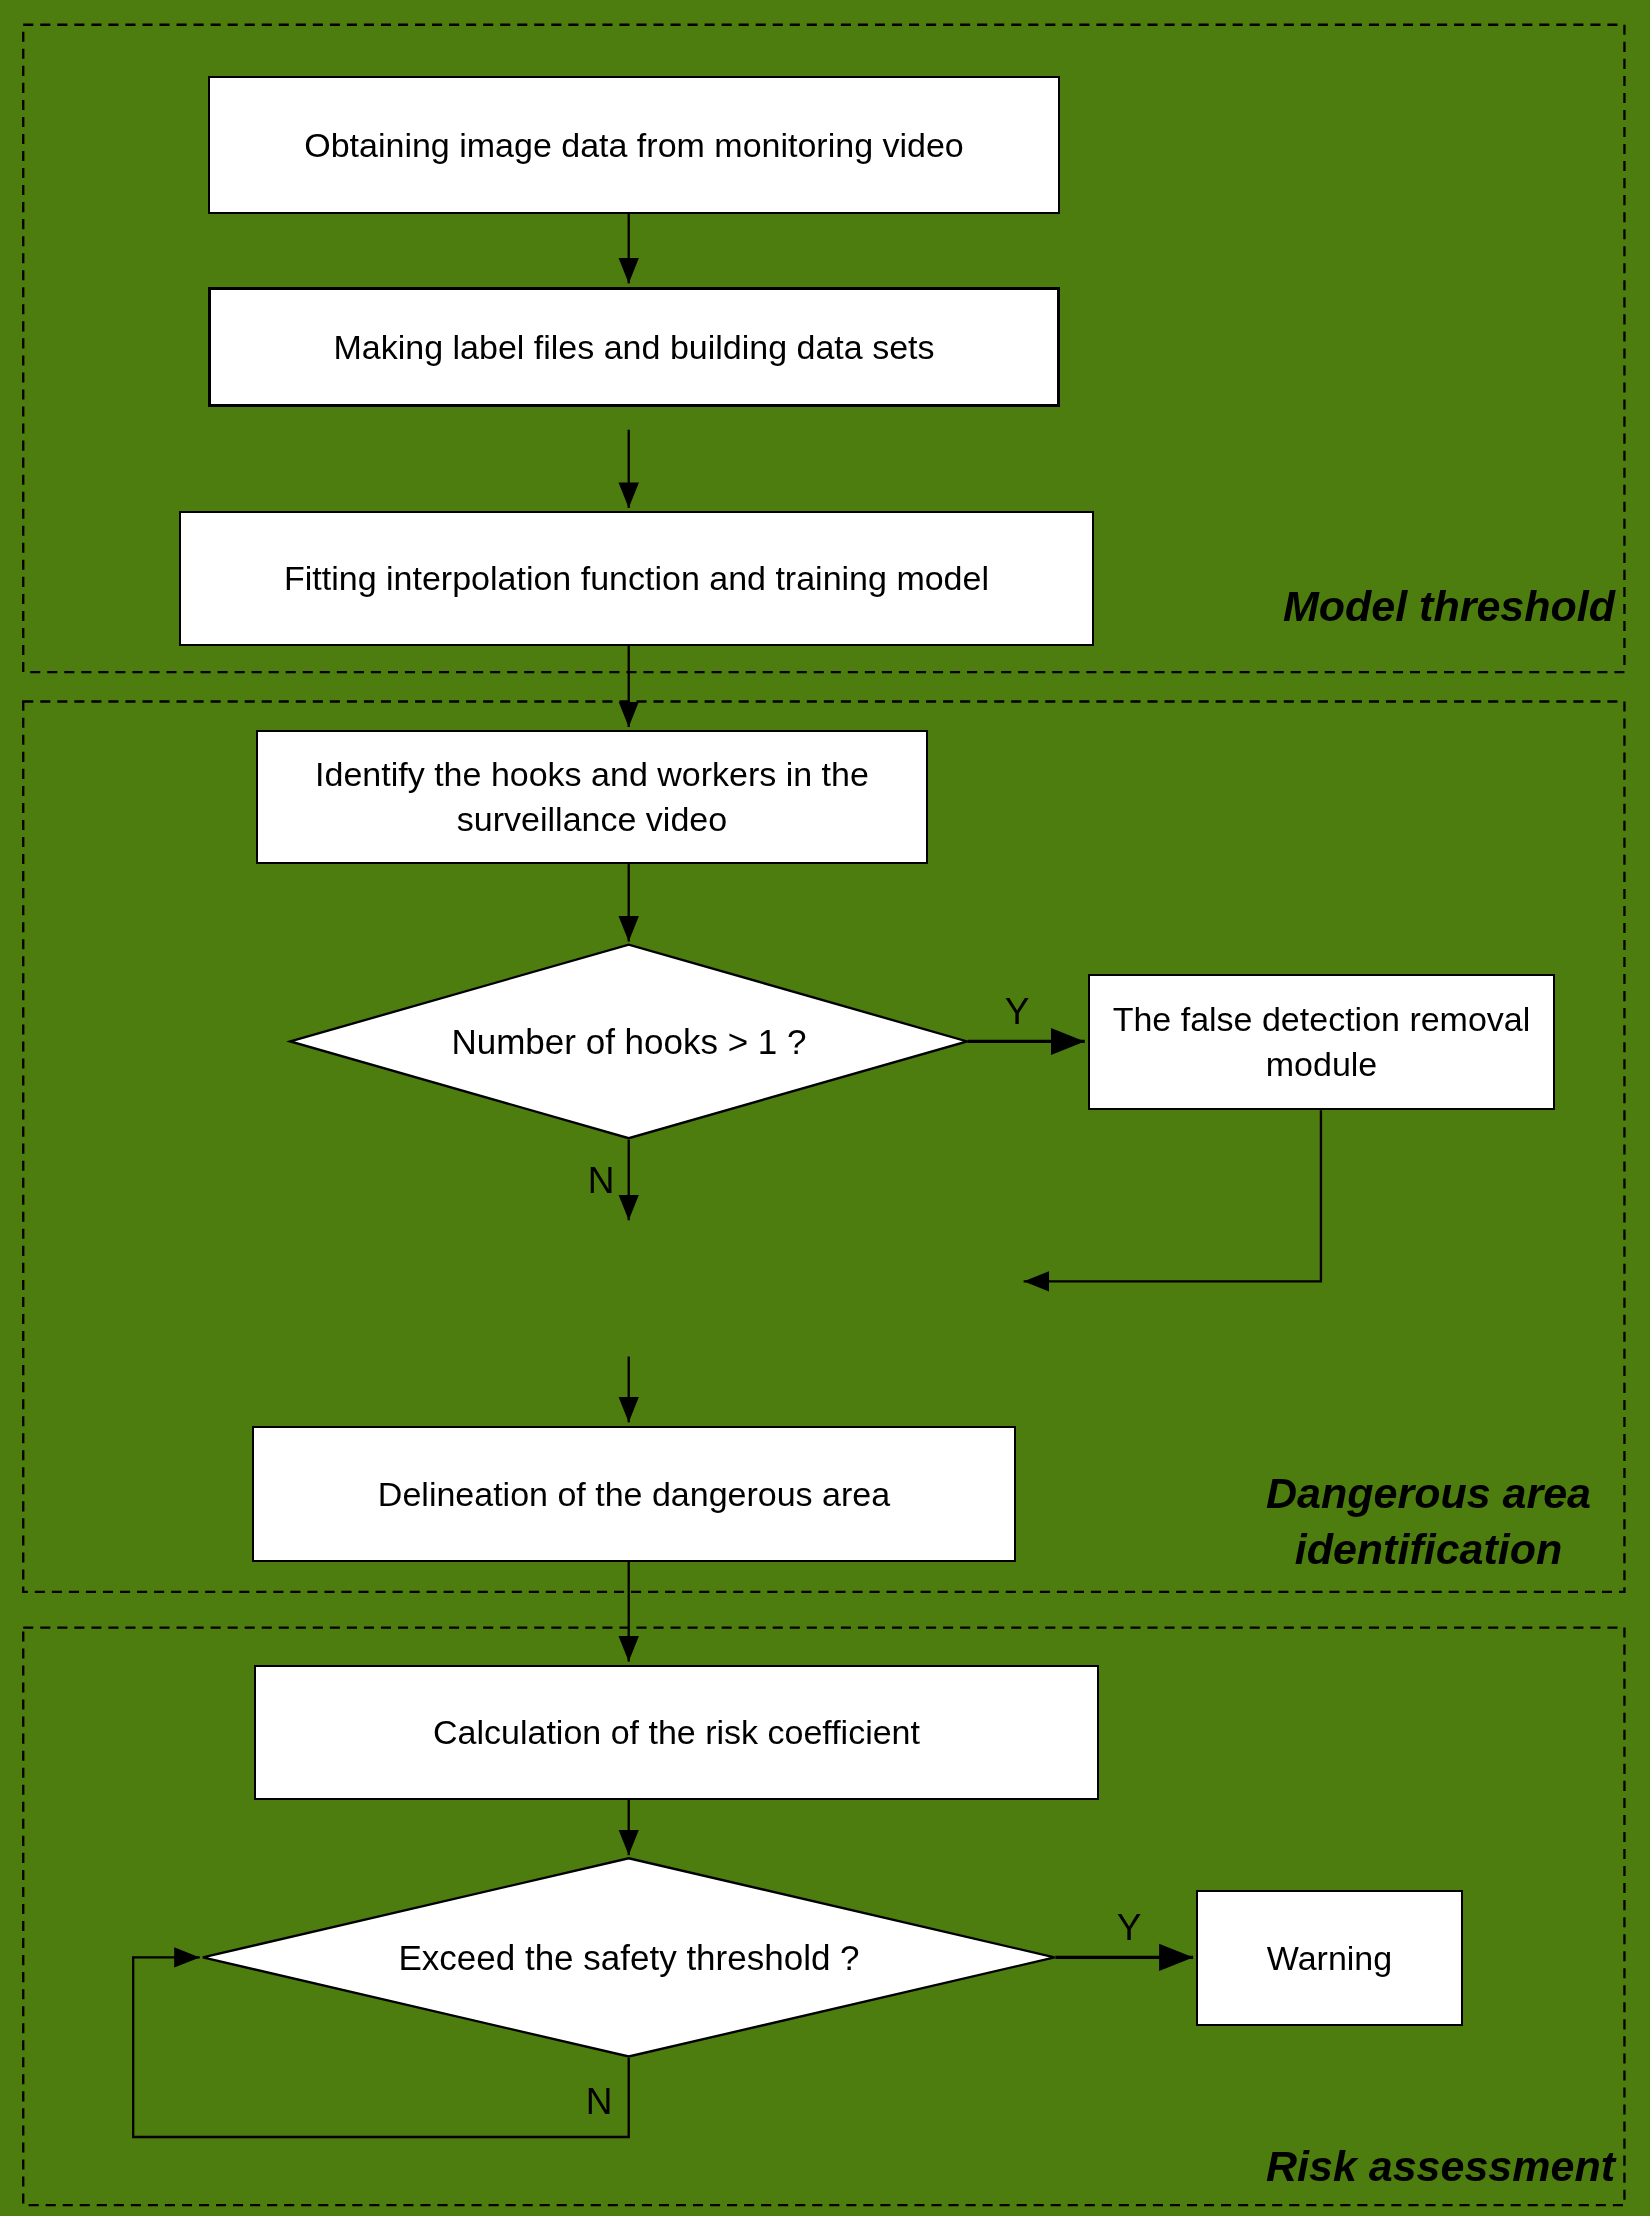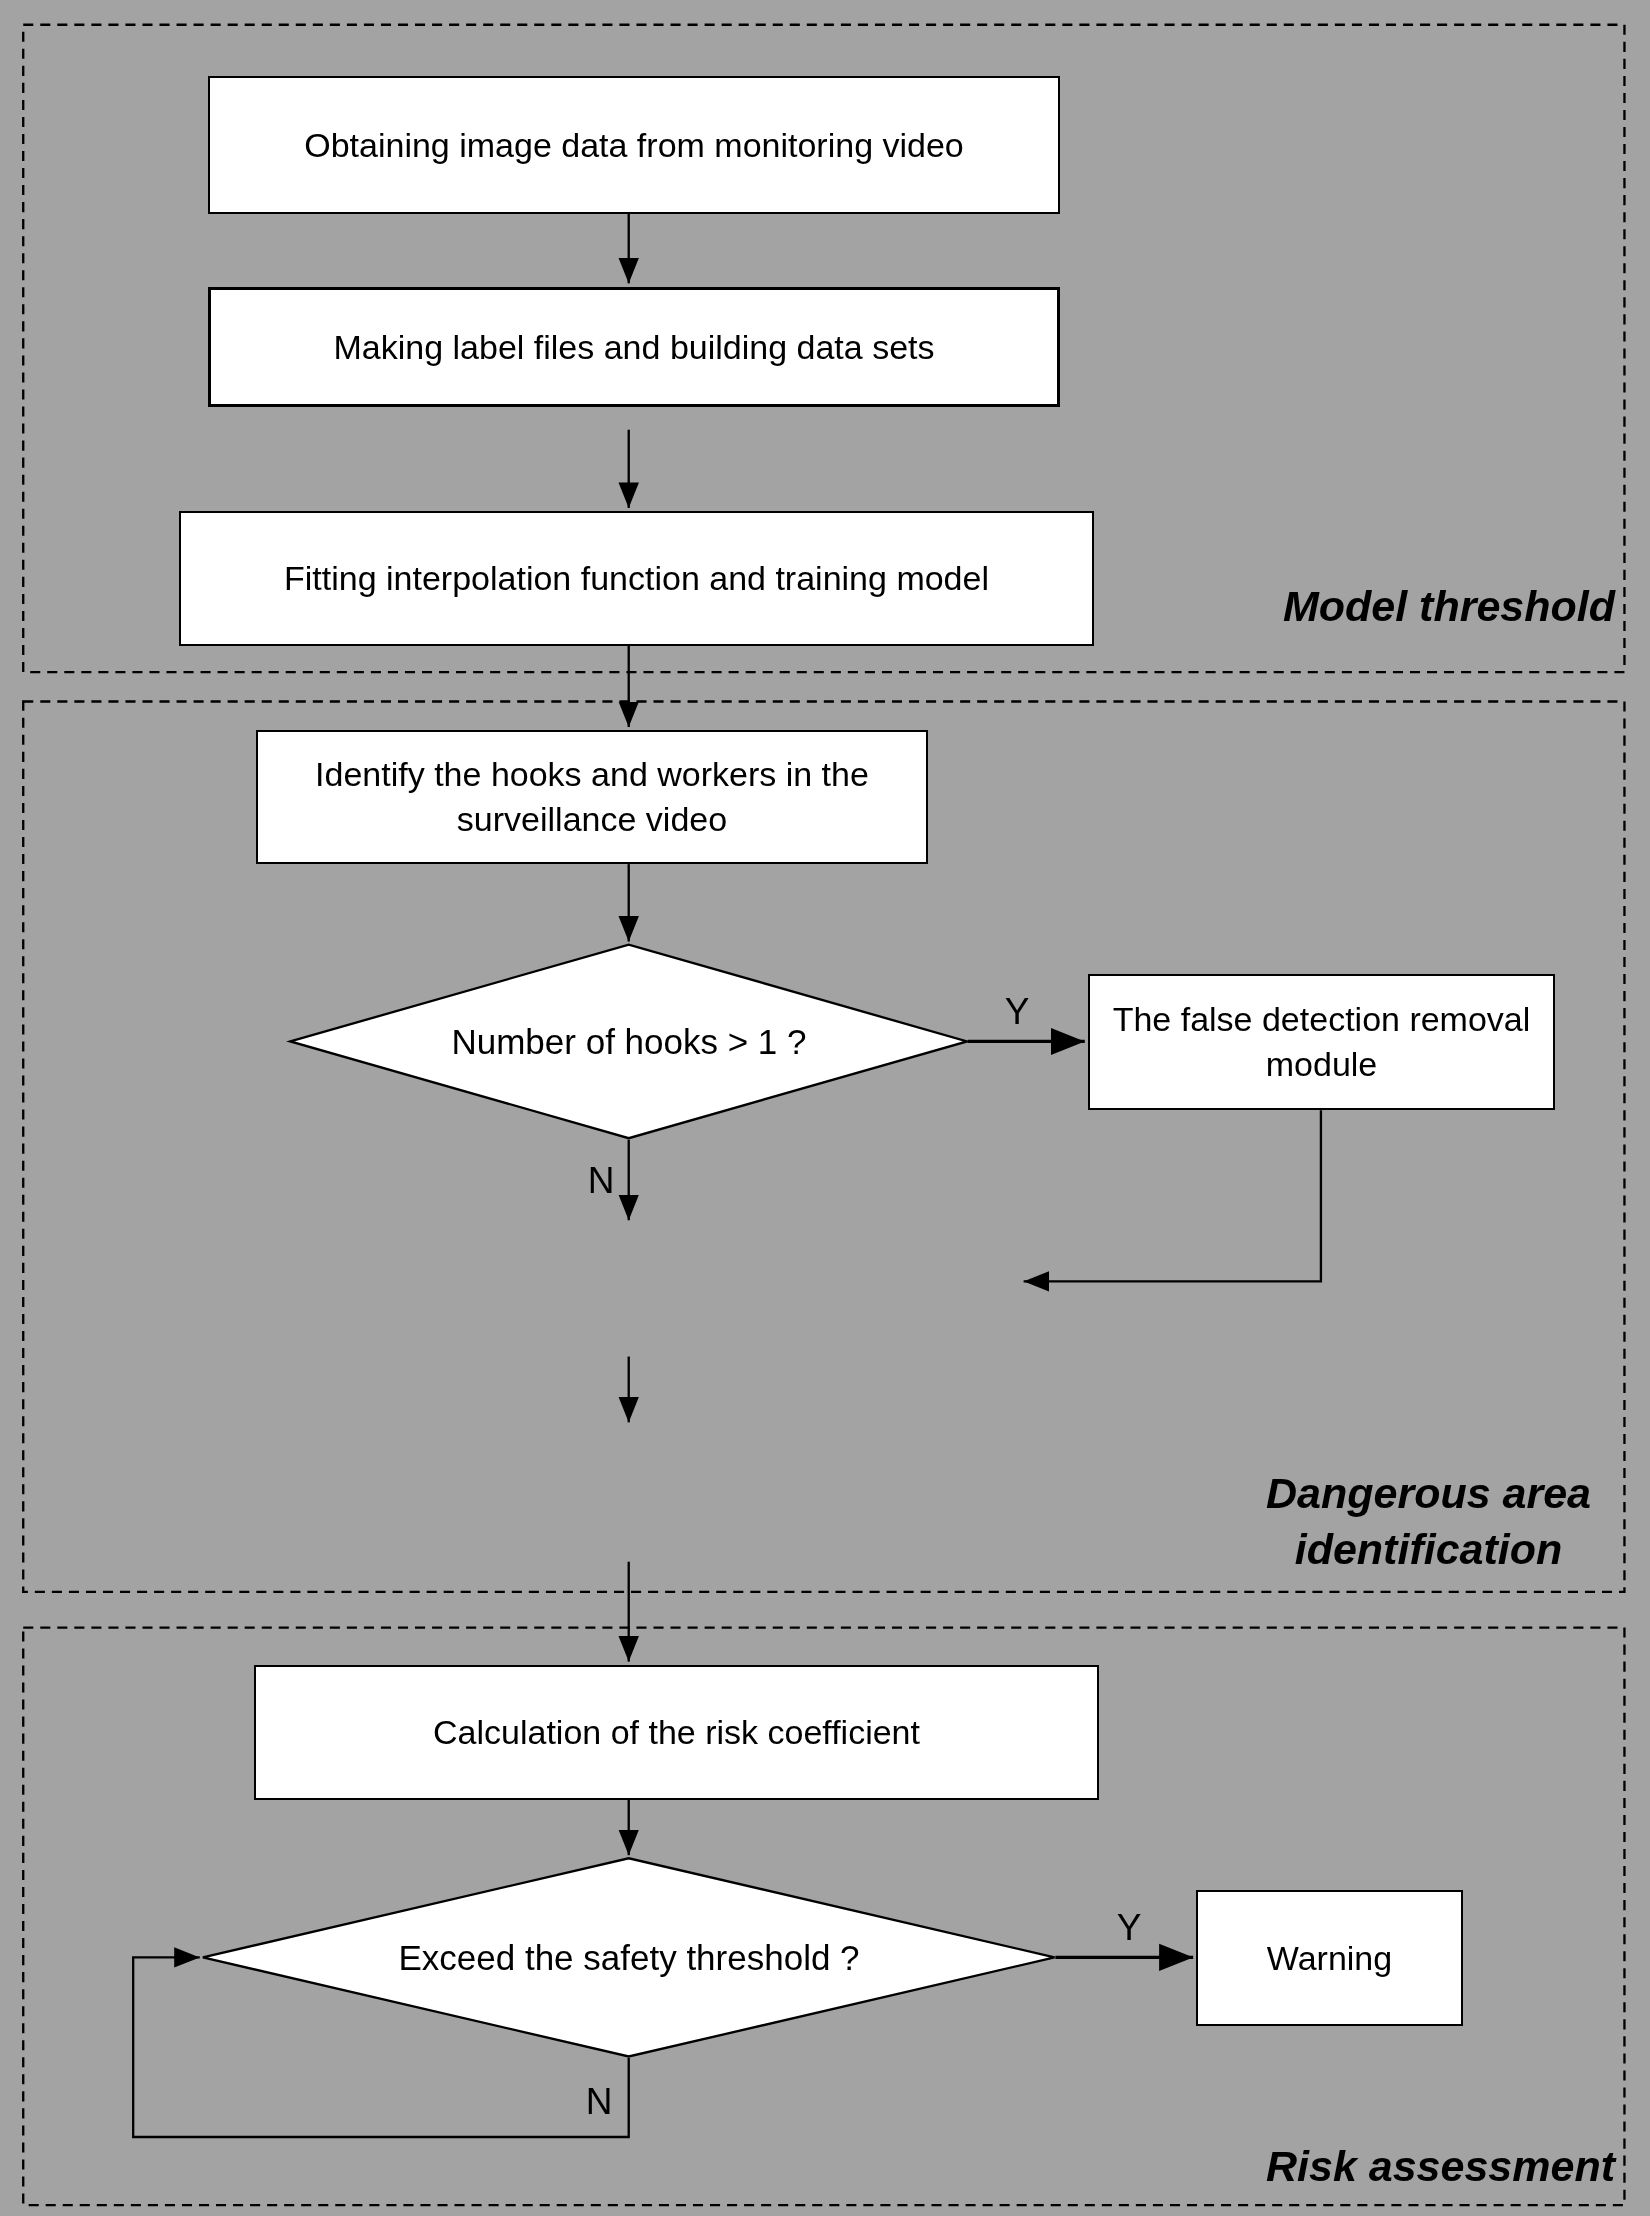--- a/index.html
+++ b/index.html
@@ -1,19 +1,19 @@
 <!DOCTYPE html>
 <html style="font-size:12.4px"><head>
 <meta charset="utf-8">
 <style>
   html,body{margin:0;padding:0;background:#ffffff;}
   .canvas{
     position:relative;
     width:1650px;height:2216px;
-    background:#a3a3a3;
+    background:#4d7c0f;
     font-family:"Liberation Sans", sans-serif;
     color:#000;
     overflow:hidden;
   }
   .canvas svg{position:absolute;left:0;top:0;z-index:1;}
   .node{
     position:absolute;
     box-sizing:border-box;
     background:#fff;
     border:2.3px solid #000;
@@ -84,20 +84,21 @@
 
   <div class="node thick" style="left:208px;top:287px;width:852px;height:120px;">Making label files and building data sets</div>
 
   <div class="node" style="left:179px;top:511px;width:915px;height:135px;">Fitting interpolation function and training model</div>
 
   <div class="node" style="left:256px;top:730px;width:672px;height:134px;">Identify the hooks and workers in the surveillance video</div>
 
   <div class="node" style="left:1088px;top:974px;width:467px;height:136px;">The false detection removal module</div>
 
 
+  <div class="node" style="left:252px;top:1426px;width:764px;height:136px;">Delineation of the dangerous area</div>
 
   <div class="node" style="left:254px;top:1665px;width:845px;height:135px;">Calculation of the risk coefficient</div>
 
   <div class="node" style="left:1196px;top:1890px;width:267px;height:136px;">Warning</div>
 
   <div class="dtext" style="left:358px;top:1003px;width:542px;height:77px;">Number of hooks &gt; 1 ?</div>
 
   <div class="dtext" style="left:358px;top:1919px;width:542px;height:77px;">Exceed the safety threshold ?</div>
 
   <div class="branch" style="left:1017px;top:1011px;">Y</div>

